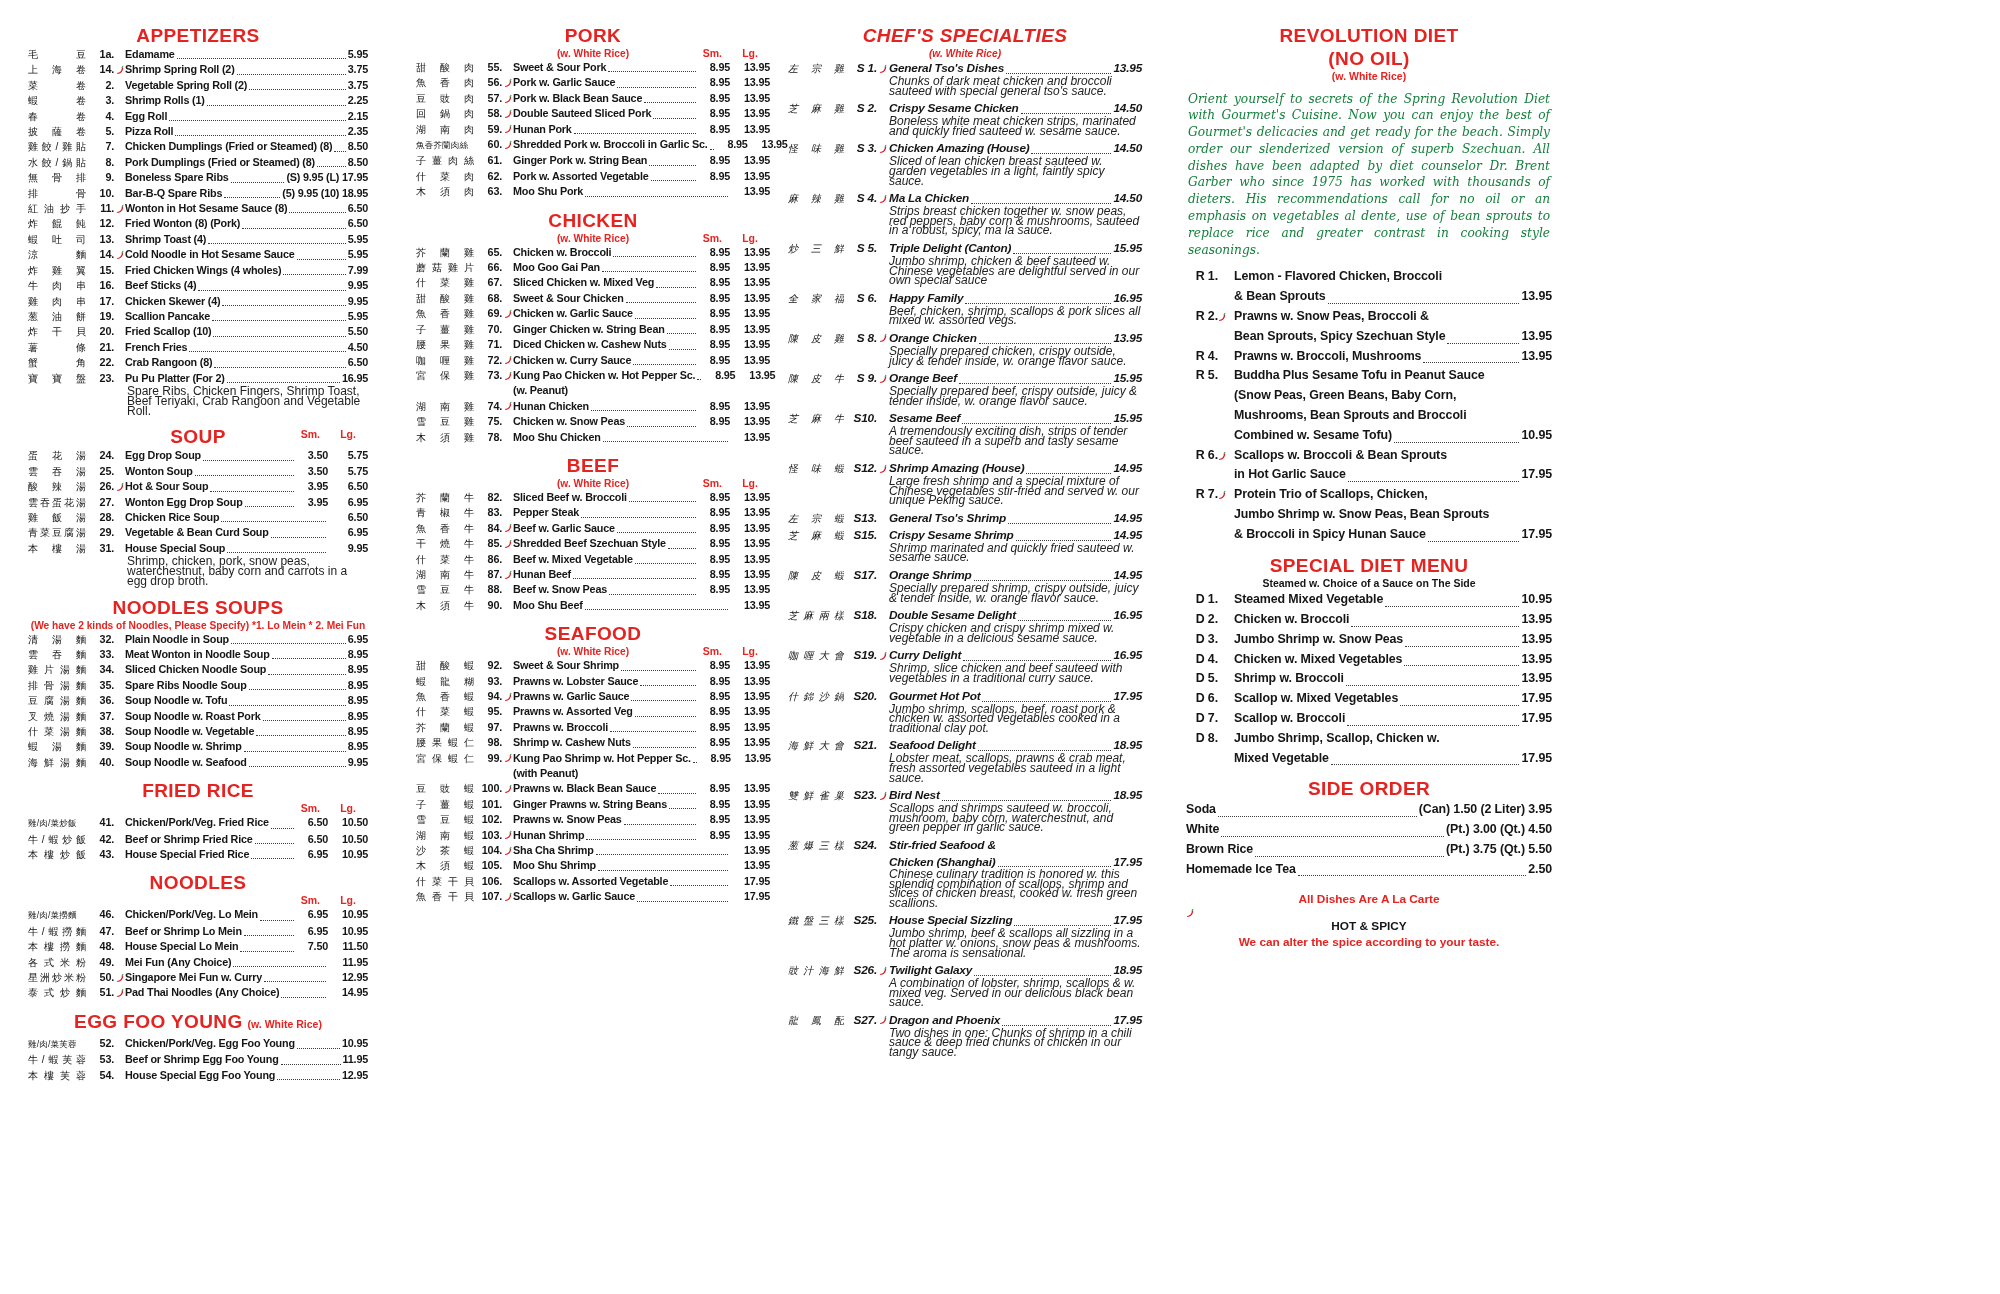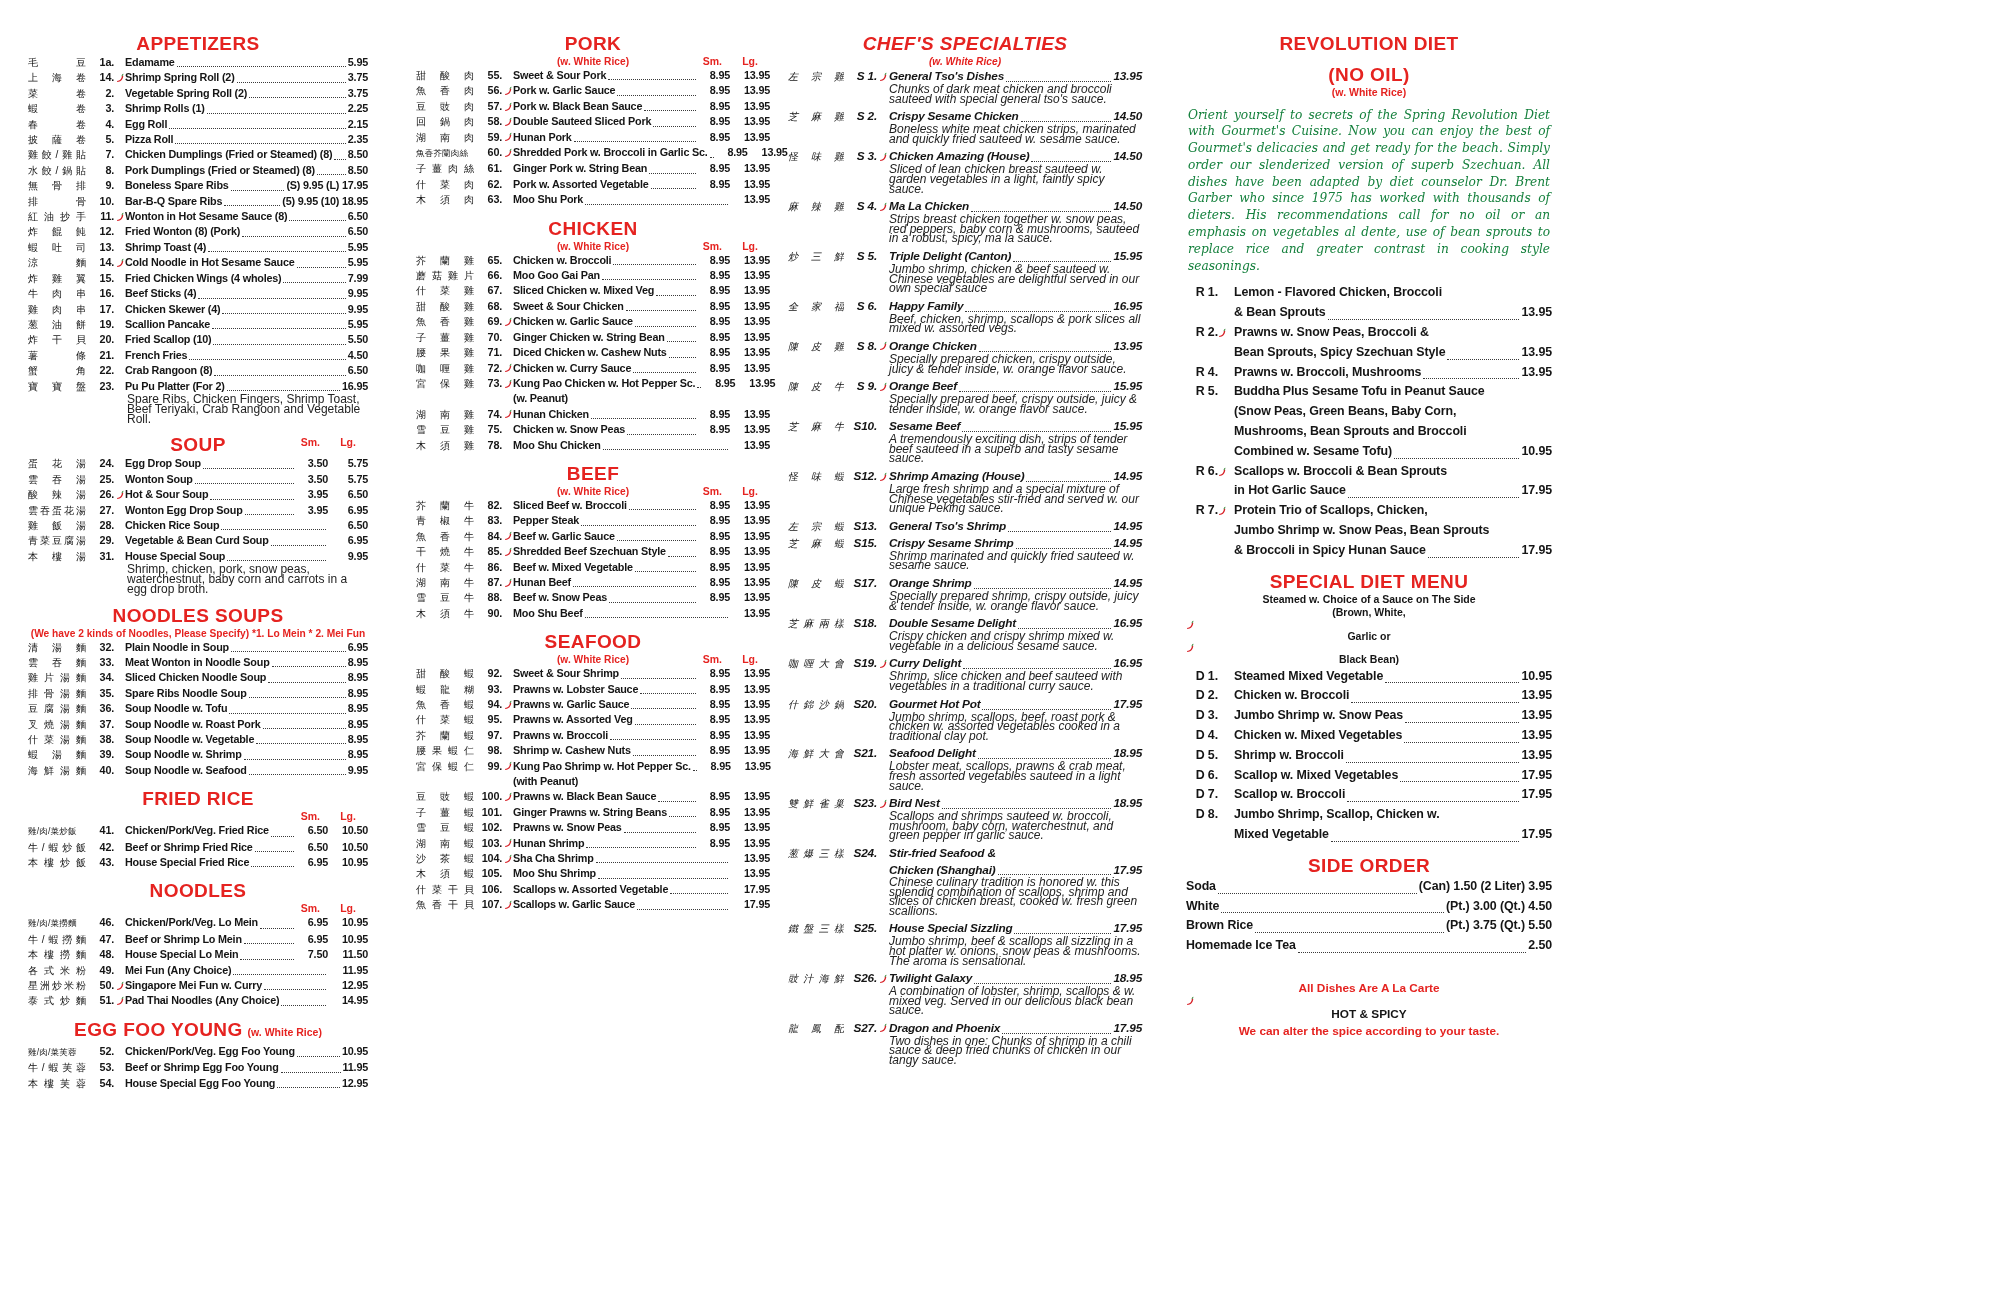--- a/index.html
+++ b/index.html
@@ -7,21 +7,21 @@
   body { width:2000px; height:1294px; background:#ffffff; color:var(--ink);
          font-family:"Liberation Sans","DejaVu Sans",sans-serif; overflow:hidden; }
   #menu { position:relative; width:2000px; height:1294px; background:#fff; }
   .col { position:absolute; top:24px; }
   #col1 { left:28px;   width:340px; }
   #col2 { left:416px;  width:354px; }
   #col3 { left:788px;  width:354px;font-style:italic; }
   #col4 { left:1186px; width:366px; }
   section.sec { margin-bottom:9px; }
   .sec-title { position:relative; text-align:center; color:var(--red); font-weight:bold;
-               font-size:19px; line-height:23px; letter-spacing:.4px;margin-top:8px; }
+               font-size:19px; line-height:23px; letter-spacing:.4px; }
   .tnote { font-size:10.5px; margin-left:5px; letter-spacing:0; font-weight:bold; }
   .meta { position:relative; text-align:center; color:var(--red); font-weight:bold;
           font-size:10.2px; line-height:13px; }
   .meta.ink { color:var(--ink); }
   .smlg { position:absolute; right:0; bottom:2px; display:flex; font-size:10.5px;
           font-weight:bold; color:var(--red); letter-spacing:0;gap:8px; }
   .meta .smlg { bottom:0; }
   .smlg .s1 { width:32px; text-align:right; }
   .smlg .s2 { width:40px; text-align:center; }
   .mi { display:flex; align-items:baseline; font-size:10.8px; font-weight:bold;
@@ -53,21 +53,21 @@
   #col4 .num { width:32px; text-align:right; }
   #col4 .sp { width:16px; justify-content:flex-start; }
   #col4 .cont { padding-left:48px; }
   #col4 .meta { font-size:10.5px; line-height:13.5px; }
   #col4 .intro { font-family:"DejaVu Serif","Liberation Serif",serif; font-style:italic;
                  font-size:12.2px; line-height:16.8px; color:#15803d; text-align:justify;
                  margin:7px 2px 9px; font-weight:normal; }
   .fnote { text-align:center; font-size:11.8px; line-height:16.5px; font-weight:bold; }
   .fnote.red { color:var(--red); }
   .fnote.black { color:var(--ink); }
-  #col4 section.notes-sec { margin-top:24px; }
+  #col4 section.notes-sec { margin-top:12px; }
 </style>
 </head>
 <body>
 
 <div id="menu">
   <div class="col" id="col1">
       <section class="sec">
         <div class="sec-title"><span class="tt">APPETIZERS</span></div>
         <div class="mi">
           <span class="cn">
@@ -1908,27 +1908,20 @@
         </div>
         <div class="mi cont">
           <span class="nm">&amp; Broccoli in Spicy Hunan Sauce</span>
           <span class="lead"></span>
           <span class="pr">17.95</span>
         </div>
       </section>
       <section class="sec">
         <div class="sec-title"><span class="tt">SPECIAL DIET MENU</span></div>
         <div class="meta ink"><span class="subtx">Steamed w. Choice of a Sauce on The Side</span></div>
-        <div class="meta ink"><span class="subtx">(Brown, White, <svg class="chili" viewBox="0 0 12 14">
-              <path fill="#d71f26" d="M1.8,13 C7.2,12.8 10.6,9 10.9,3.6 L8.9,3.5 C8.7,7.9 6,11.1 1.6,11.6 Z"></path>
-              <path fill="#3a8a3d" d="M8.6,4.2 C8.2,2.4 9.3,0.9 11.2,0.5 C11,2.4 10.2,3.5 9.2,4.4 Z"></path>
-            </svg> Garlic or <svg class="chili" viewBox="0 0 12 14">
-              <path fill="#d71f26" d="M1.8,13 C7.2,12.8 10.6,9 10.9,3.6 L8.9,3.5 C8.7,7.9 6,11.1 1.6,11.6 Z"></path>
-              <path fill="#3a8a3d" d="M8.6,4.2 C8.2,2.4 9.3,0.9 11.2,0.5 C11,2.4 10.2,3.5 9.2,4.4 Z"></path>
-            </svg> Black Bean)</span></div>
         <div class="mi">
           <span class="num">D 1.</span>
           <span class="sp"></span>
           <span class="nm">Steamed Mixed Vegetable</span>
           <span class="lead"></span>
           <span class="pr">10.95</span>
         </div>
         <div class="mi">
           <span class="num">D 2.</span>
           <span class="sp"></span>

